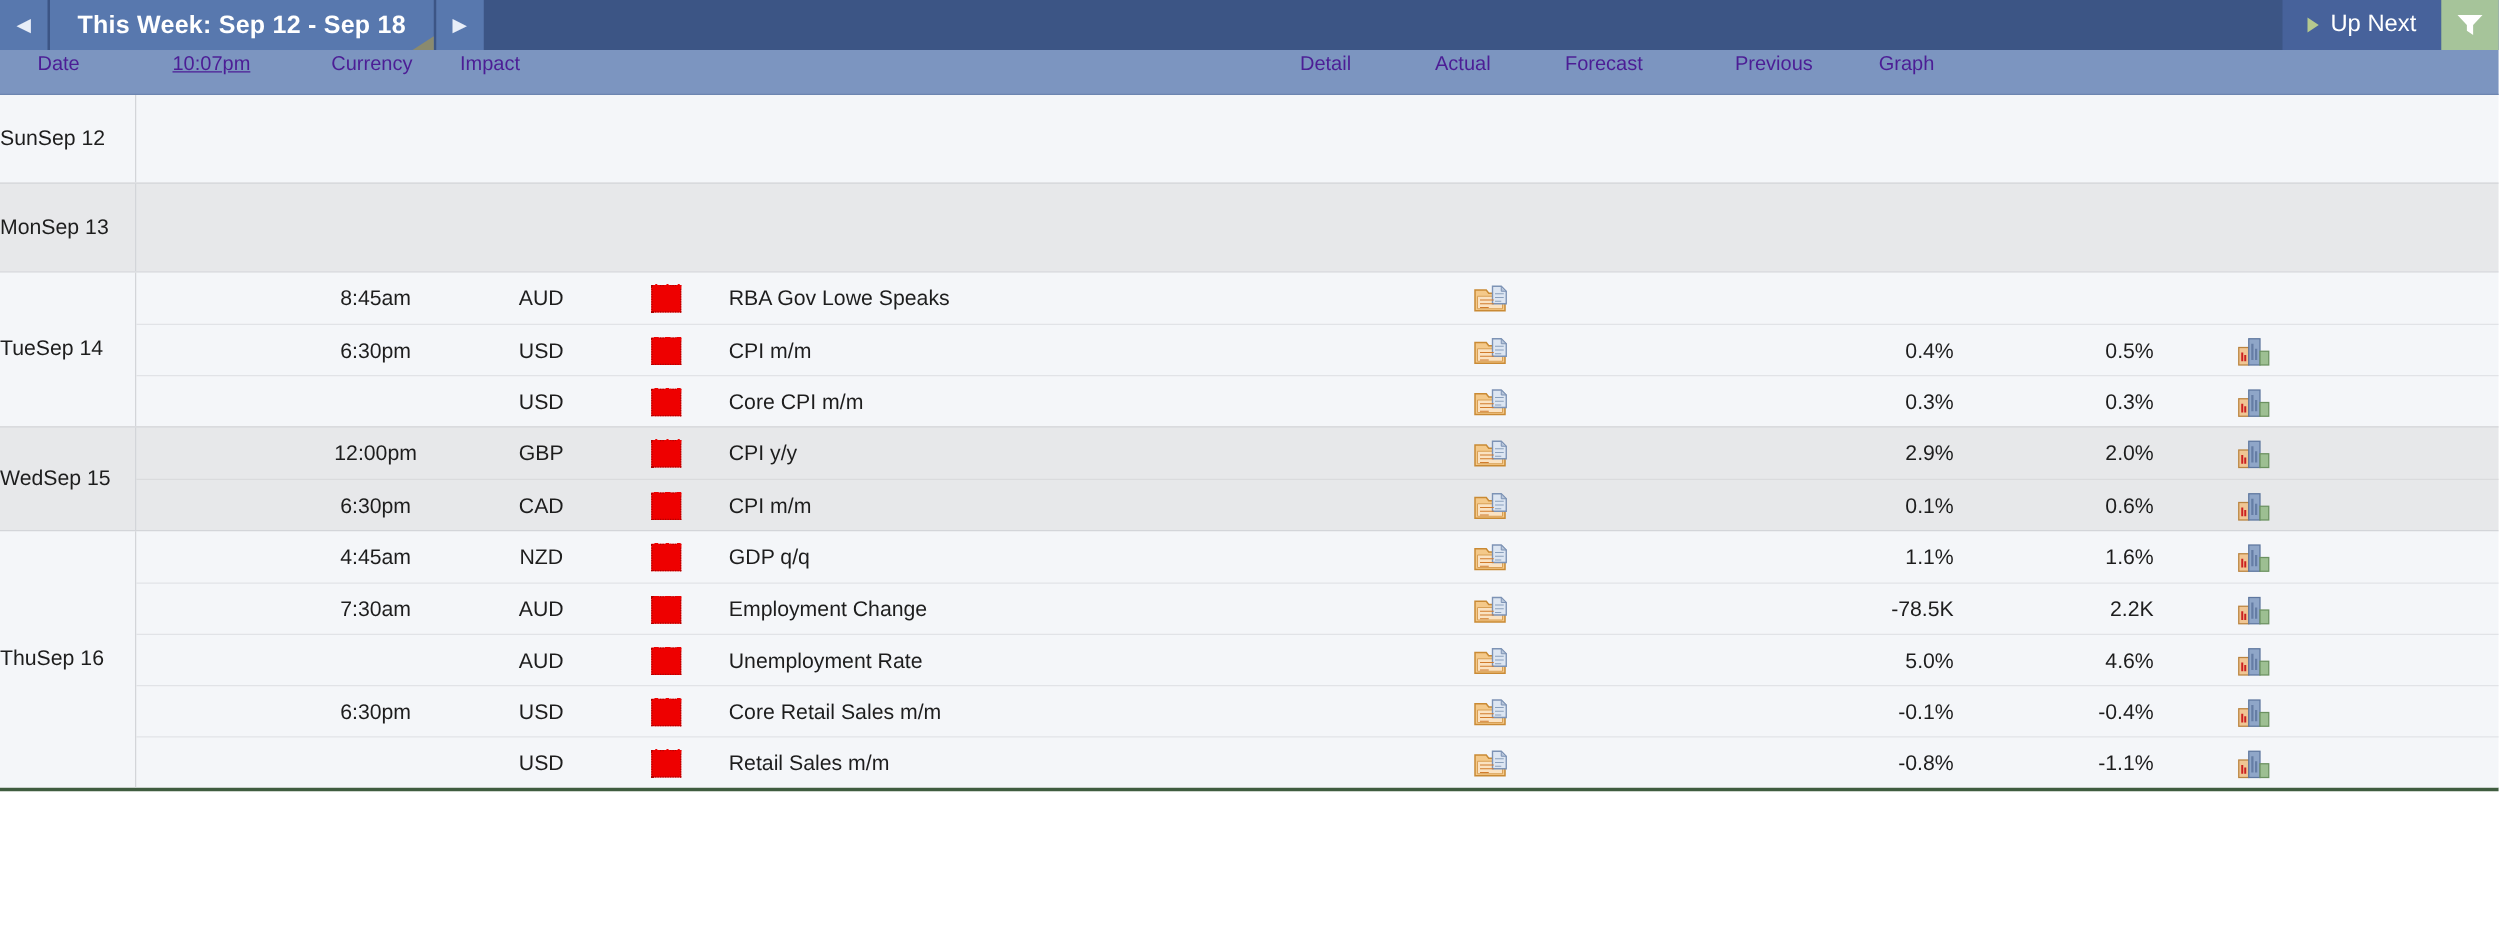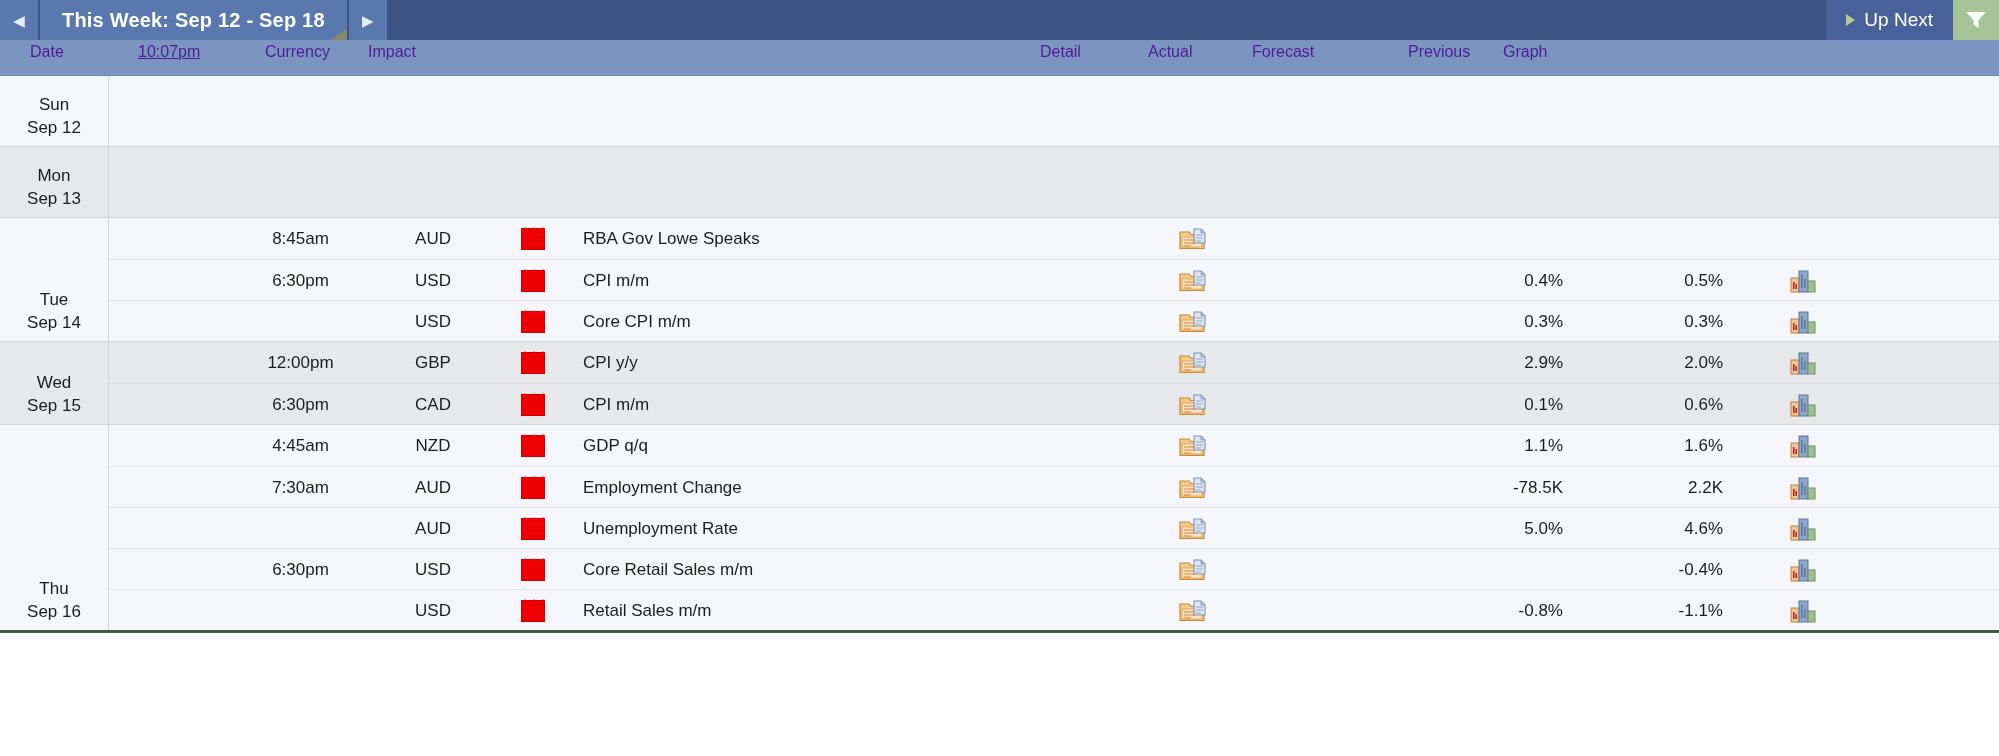--- a/index.html
+++ b/index.html
@@ -94,22 +94,22 @@
   .table { position: relative; }
   .daygroup { display: flex; position: relative; }
   .daygroup.alt { background: #e7e8ea; }
   .daygroup.norm { background: #f4f6f9; }
   .daygroup + .daygroup { border-top: 1px solid #d3d5d9; }
 
   .daycell {
     width: 109px;
     min-width: 109px;
     border-right: 1px solid #d3d5d9;
-    display: flex; flex-direction: column;
-    align-items: center; justify-content: flex-end;
+    display: flex; 
+    align-items: center; justify-content: flex-start;
     font-size: 17px; color: #1d1d1d;
     line-height: 1.35;
     padding: 6px 0;
   }
   .dayrows { flex: 1; }
 
   .evrow {
     height: 41px;
     position: relative;
   }
@@ -184,21 +184,21 @@
   </div>
 
   <div class="colhead">
     <span class="c" style="left:30px;">Date</span>
     <span class="c clock" style="left:138px;">10:07pm</span>
     <span class="c" style="left:265px;text-align:right;">Currency</span>
     <span class="c" style="left:368px;">Impact</span>
     <span class="c" style="left:1040px;">Detail</span>
     <span class="c" style="left:1148px;">Actual</span>
     <span class="c" style="left:1252px;">Forecast</span>
-    <span class="c" style="left:1388px;margin-left:20px;">Previous</span>
+    <span class="c" style="left:1388px;">Previous</span>
     <span class="c" style="left:1503px;">Graph</span>
   </div>
 
   <div class="table" id="table-body">
       <div class="daygroup norm">
         <div class="daycell">
           <div>Sun</div>
           <div>Sep 12</div>
         </div>
         <div class="dayrows">
@@ -593,20 +593,21 @@
                   <line x1="18" y1="15" x2="23" y2="15"></line>
                 </g>
                 <g stroke="#d07b2c" stroke-width="0.9">
                   <line x1="6" y1="14" x2="17" y2="14"></line>
                   <line x1="6" y1="17" x2="17" y2="17"></line>
                   <line x1="6" y1="20" x2="13" y2="20"></line>
                 </g>
               </svg>
             </div>
             <div class="cell col-actual num"></div>
+            <div class="cell col-forecast num">-0.1%</div>
             <div class="cell col-previous num">-0.4%</div>
             <div class="cell col-graph ctr">
               <svg class="graph-icon" viewBox="0 0 28 26">
                 <rect x="2" y="10" width="8" height="14" fill="#f0c694" stroke="#b9833f" stroke-width="1"></rect>
                 <rect x="10" y="3" width="9" height="21" fill="#8fa6c8" stroke="#5e779f" stroke-width="1"></rect>
                 <rect x="19" y="13" width="7" height="11" fill="#9dbf92" stroke="#6b9160" stroke-width="1"></rect>
                 <g fill="#cc2020">
                   <rect x="4" y="14" width="1.6" height="7"></rect>
                   <rect x="6.4" y="16" width="1.6" height="5"></rect>
                 </g>

